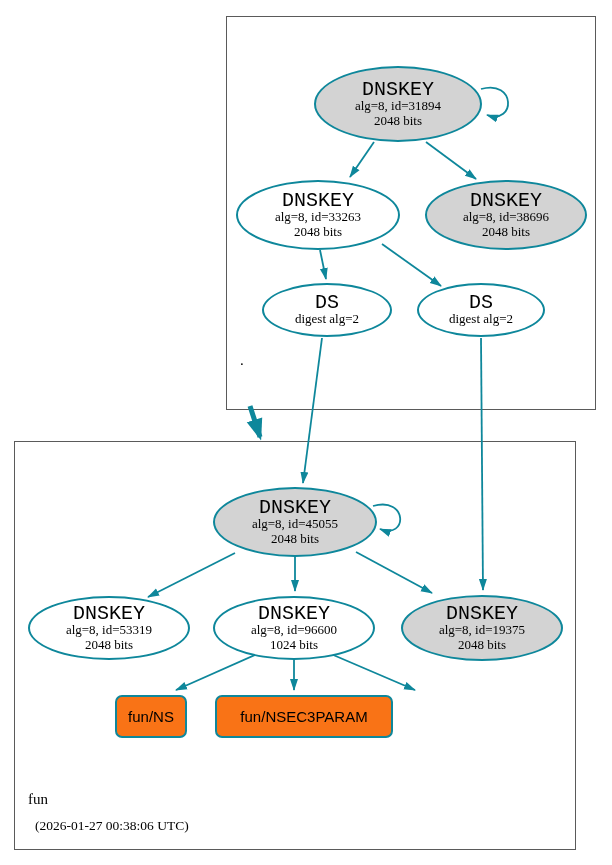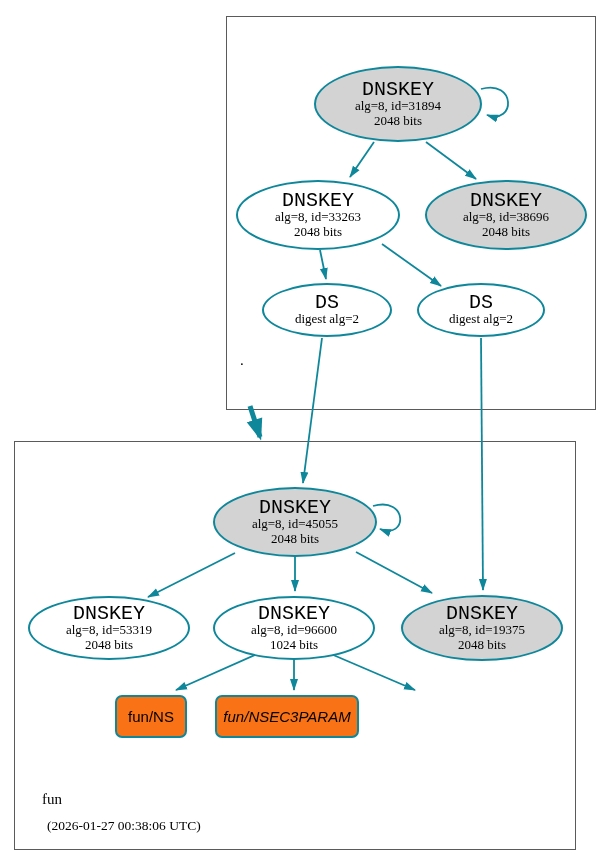--- a/index.html
+++ b/index.html
@@ -40,22 +40,22 @@
 </style>
 </head>
 <body>
 
 <div class="canvas">
 
   <div class="cluster" style="left:226px;top:16px;width:368px;height:392px;"></div>
   <div class="cluster" style="left:14px;top:441px;width:560px;height:407px;"></div>
 
   <div class="zone-name" style="left:240px;top:352px;">.</div>
-  <div class="zone-name" style="left:42px;top:791px;">fun</div>
-  <div class="zone-ts" style="left:47px;top:817px;">(2026-01-27 00:38:06 UTC)</div>
+  <div class="zone-name" style="left:28px;top:791px;">fun</div>
+  <div class="zone-ts" style="left:35px;top:817px;">(2026-01-27 00:38:06 UTC)</div>
 
   <svg class="edges" width="612" height="865" viewBox="0 0 612 865">
     <defs>
       <marker id="ah" viewBox="0 0 12 10" refX="11" refY="5" markerWidth="12" markerHeight="10" orient="auto" markerUnits="userSpaceOnUse">
         <path class="ahp" d="M0,1 L12,5 L0,9 z"></path>
       </marker>
       <marker id="ahBig" viewBox="0 0 12 10" refX="10" refY="5" markerWidth="22" markerHeight="18" orient="auto" markerUnits="userSpaceOnUse">
         <path class="ahp" d="M0,0.5 L12,5 L0,9.5 z"></path>
       </marker>
     </defs>
@@ -129,17 +129,17 @@
 
   <div class="node ellipse ksk" style="left:401px;top:595px;width:162px;height:66px;">
     <div class="ntitle">DNSKEY</div>
     <div class="ndetail">alg=8, id=19375</div>
     <div class="ndetail">2048 bits</div>
   </div>
 
   <div class="node rrset" style="left:115px;top:695px;width:72px;height:43px;">
     <span>fun/NS</span>
   </div>
-  <div class="node rrset" style="left:215px;top:695px;width:144px;height:43px;font-style:italic;">
+  <div class="node rrset" style="left:215px;top:695px;width:178px;height:43px;">
     <span>fun/NSEC3PARAM</span>
   </div>
 
 </div>
 
 </body></html>

